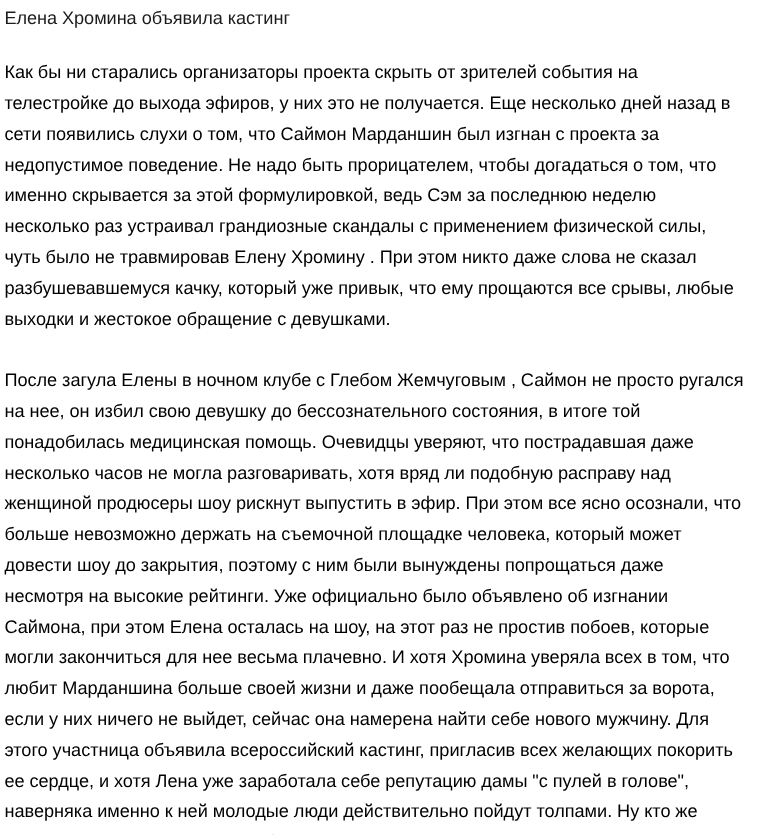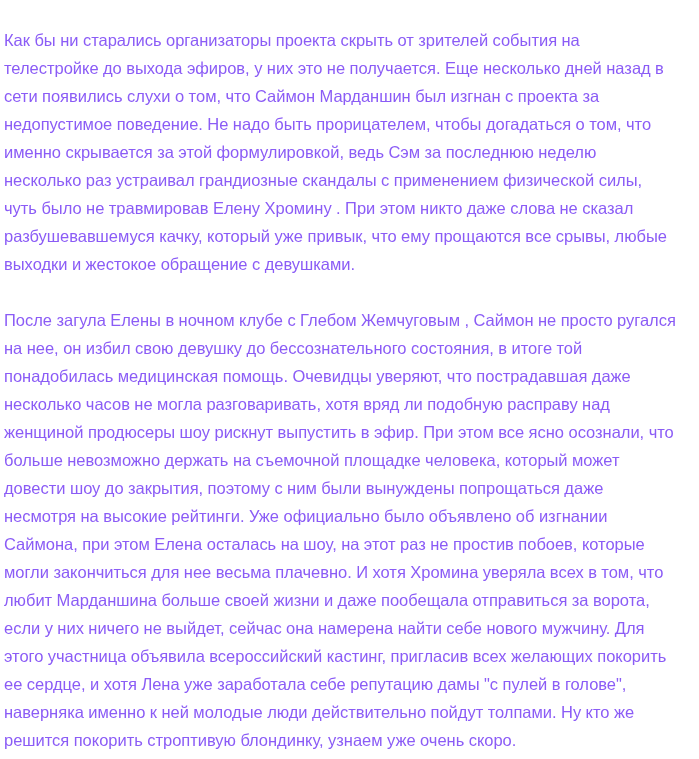--- a/index.html
+++ b/index.html
@@ -31,35 +31,36 @@
     letter-spacing: -0.05px;
     white-space: nowrap;
   }
   .body-block {
     margin-top: 22px;
   }
   .paragraph {
     font-size: 16.5px;
     line-height: 28px;
     font-weight: 400;
-    color: #8b5cf6;
+    color: #000000;
     margin: 0 0 28px 0;
     text-align: left;
     letter-spacing: -0.02px;
     word-spacing: -0.1px;
     max-width: 672px;
   }
   .paragraph:last-child {
     margin-bottom: 0;
   }
 </style>
 </head>
 <body style="background: rgb(255, 255, 255); color: rgb(28, 28, 28);">
 
 <article class="article">
 
+  <h1 class="article-title">Елена Хромина объявила кастинг</h1>
 
   <div class="body-block">
     <p class="paragraph">Как бы ни старались организаторы проекта скрыть от зрителей события на телестройке до выхода эфиров, у них это не получается. Еще несколько дней назад в сети появились слухи о том, что Саймон Марданшин был изгнан с проекта за недопустимое поведение. Не надо быть прорицателем, чтобы догадаться о том, что именно скрывается за этой формулировкой, ведь Сэм за последнюю неделю несколько раз устраивал грандиозные скандалы с применением физической силы, чуть было не травмировав Елену Хромину . При этом никто даже слова не сказал разбушевавшемуся качку, который уже привык, что ему прощаются все срывы, любые выходки и жестокое обращение с девушками.</p>
     <p class="paragraph">После загула Елены в ночном клубе с Глебом Жемчуговым , Саймон не просто ругался на нее, он избил свою девушку до бессознательного состояния, в итоге той понадобилась медицинская помощь. Очевидцы уверяют, что пострадавшая даже несколько часов не могла разговаривать, хотя вряд ли подобную расправу над женщиной продюсеры шоу рискнут выпустить в эфир. При этом все ясно осознали, что больше невозможно держать на съемочной площадке человека, который может довести шоу до закрытия, поэтому с ним были вынуждены попрощаться даже несмотря на высокие рейтинги. Уже официально было объявлено об изгнании Саймона, при этом Елена осталась на шоу, на этот раз не простив побоев, которые могли закончиться для нее весьма плачевно. И хотя Хромина уверяла всех в том, что любит Марданшина больше своей жизни и даже пообещала отправиться за ворота, если у них ничего не выйдет, сейчас она намерена найти себе нового мужчину. Для этого участница объявила всероссийский кастинг, пригласив всех желающих покорить ее сердце, и хотя Лена уже заработала себе репутацию дамы "с пулей в голове", наверняка именно к ней молодые люди действительно пойдут толпами. Ну кто же решится покорить строптивую блондинку, узнаем уже очень скоро.</p>
   </div>
 
 </article>
 
 </body></html>

